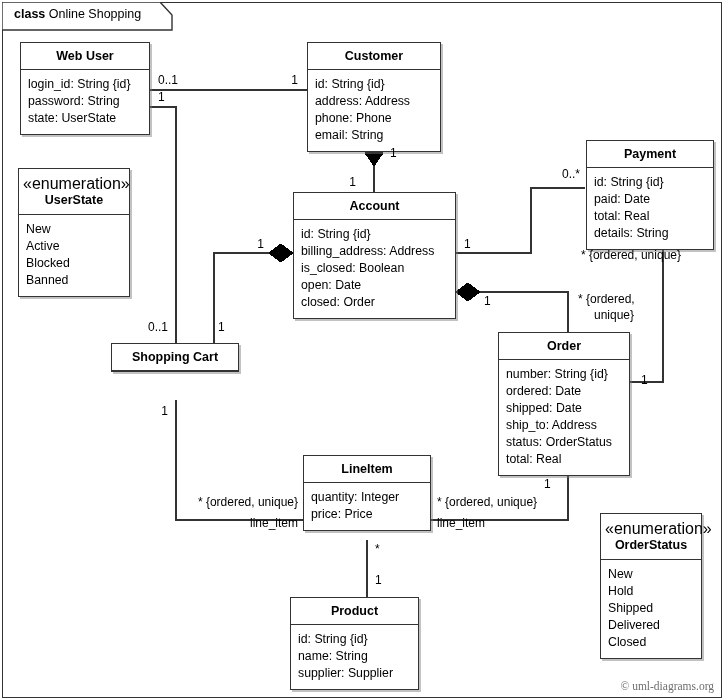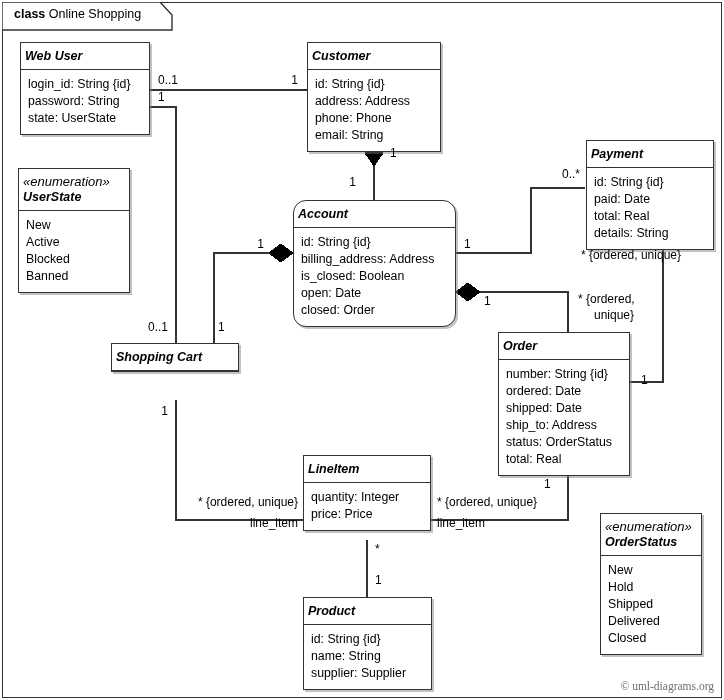--- a/index.html
+++ b/index.html
@@ -6,23 +6,23 @@
   body{width:724px;height:700px;position:relative;overflow:hidden;
        font-family:"Liberation Sans","DejaVu Sans",sans-serif;
        -webkit-font-smoothing:antialiased;}
   #stage{position:absolute;left:0;top:0;width:724px;height:700px;}
   svg#wires{position:absolute;left:0;top:0;width:724px;height:700px;}
 
   
   .uclass{position:absolute;background:#fff;border:1.4px solid #333;
           box-sizing:border-box;z-index:5;}
   .uclass.shadow{box-shadow:2px 2px 0 rgba(120,120,120,.45);}
-  .uhdr{font-weight:bold;font-size:12.5px;color:#000;
-        padding:6px 4px 6px;border-bottom:1.4px solid #333;line-height:1.15;font-style:italic;}
-  .uhdr .stereo{display:block;font-weight:normal;font-size:13px;}
+  .uhdr{text-align:center;font-weight:bold;font-size:12.5px;color:#000;
+        padding:6px 4px 6px;border-bottom:1.4px solid #333;line-height:1.15;}
+  .uhdr .stereo{display:block;font-weight:normal;font-size:16px;}
   .ubody{padding:6px 7px 7px;font-size:12.3px;color:#000;line-height:1.38;}
   .ubody div{white-space:nowrap;}
 
   
   .lbl{position:absolute;font-size:12px;color:#000;z-index:6;white-space:nowrap;
        line-height:1.2;}
   .lbl.r{text-align:right;}
 
   
   #frame{position:absolute;left:2px;top:2px;width:720px;height:696px;
@@ -111,21 +111,21 @@
       <span>UserState</span>
     </div>
     <div class="ubody">
       <div>New</div>
       <div>Active</div>
       <div>Blocked</div>
       <div>Banned</div>
     </div>
   </div>
 
-  <div class="uclass shadow" style="left:293px;top:200px;width:163px;border-radius:13px;">
+  <div class="uclass shadow" style="left:293px;top:192px;width:163px;">
     <div class="uhdr">Account</div>
     <div class="ubody">
       <div>id: String {id}</div>
       <div>billing_address: Address</div>
       <div>is_closed: Boolean</div>
       <div>open: Date</div>
       <div>closed: Order</div>
     </div>
   </div>
 
@@ -146,21 +146,21 @@
   </div>
 
   <div class="uclass shadow" style="left:303px;top:455px;width:128px;">
     <div class="uhdr">LineItem</div>
     <div class="ubody">
       <div>quantity: Integer</div>
       <div>price: Price</div>
     </div>
   </div>
 
-  <div class="uclass shadow" style="left:303px;top:597px;width:129px;">
+  <div class="uclass shadow" style="left:290px;top:597px;width:129px;">
     <div class="uhdr">Product</div>
     <div class="ubody">
       <div>id: String {id}</div>
       <div>name: String</div>
       <div>supplier: Supplier</div>
     </div>
   </div>
 
   <div class="uclass shadow" style="left:600px;top:513px;width:102px;">
     <div class="uhdr">

